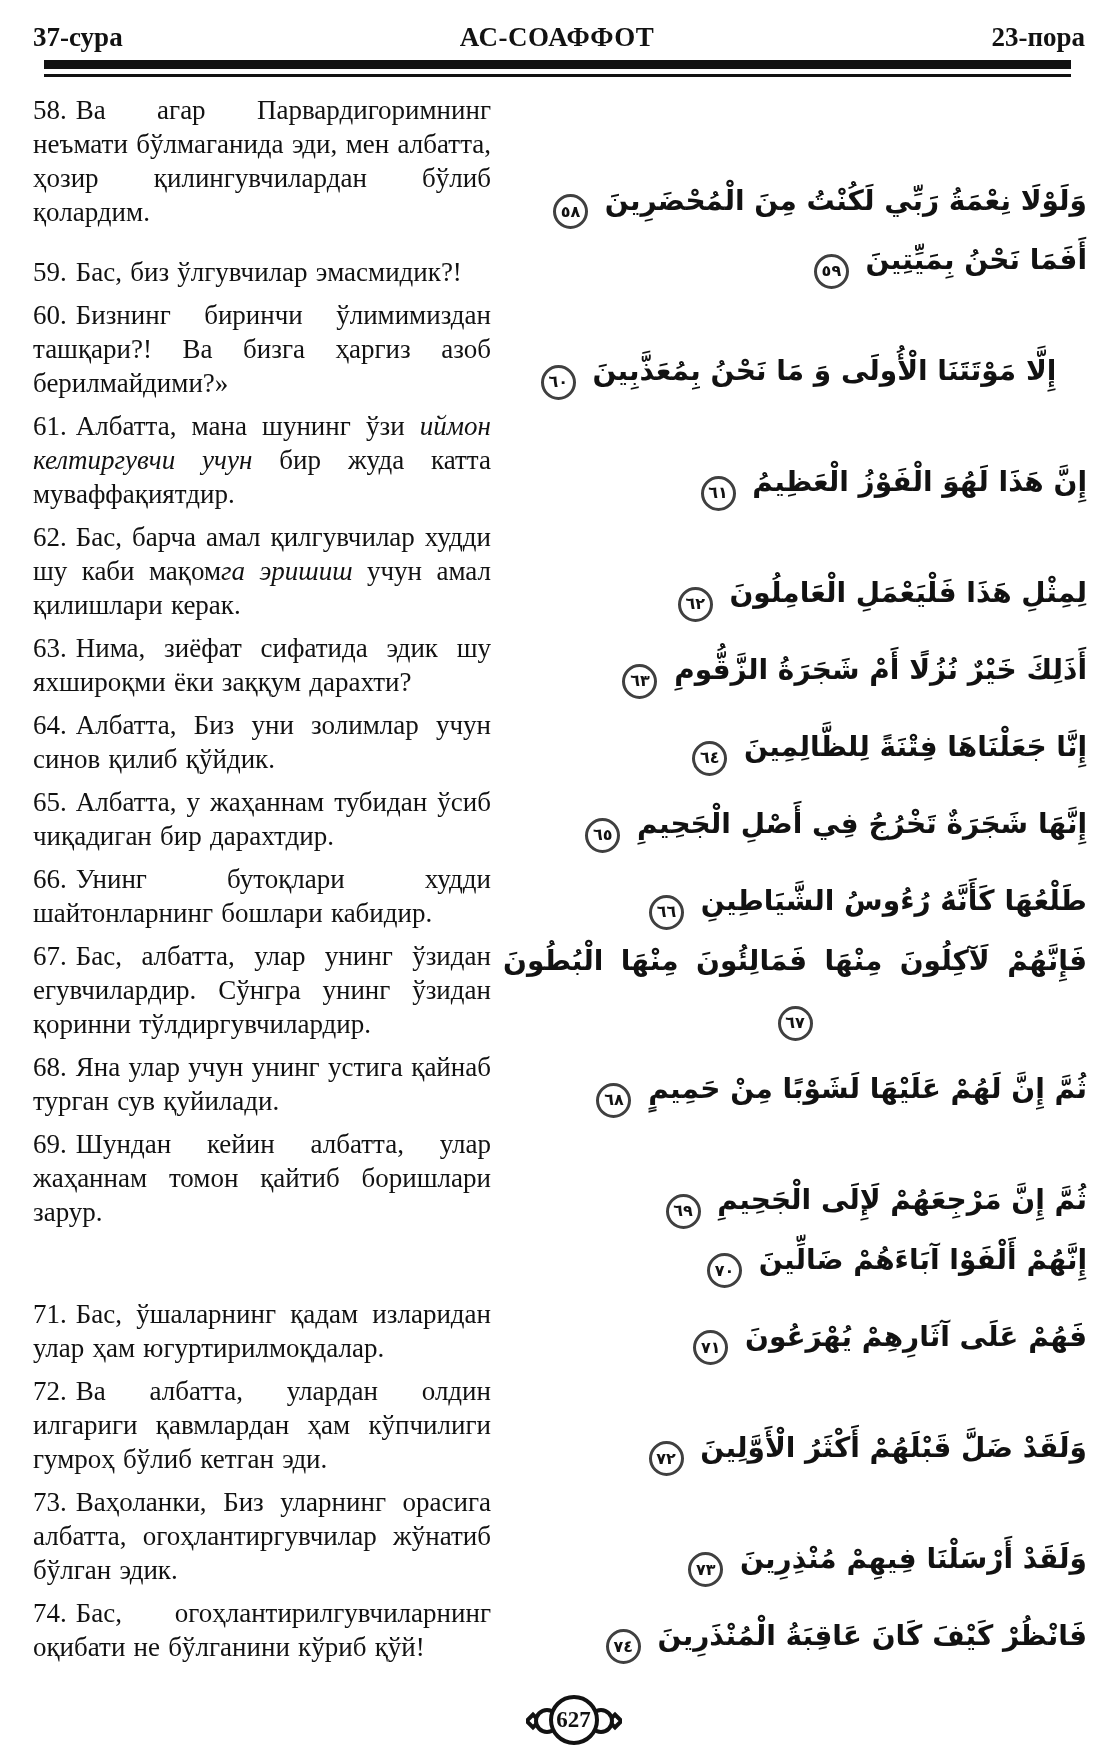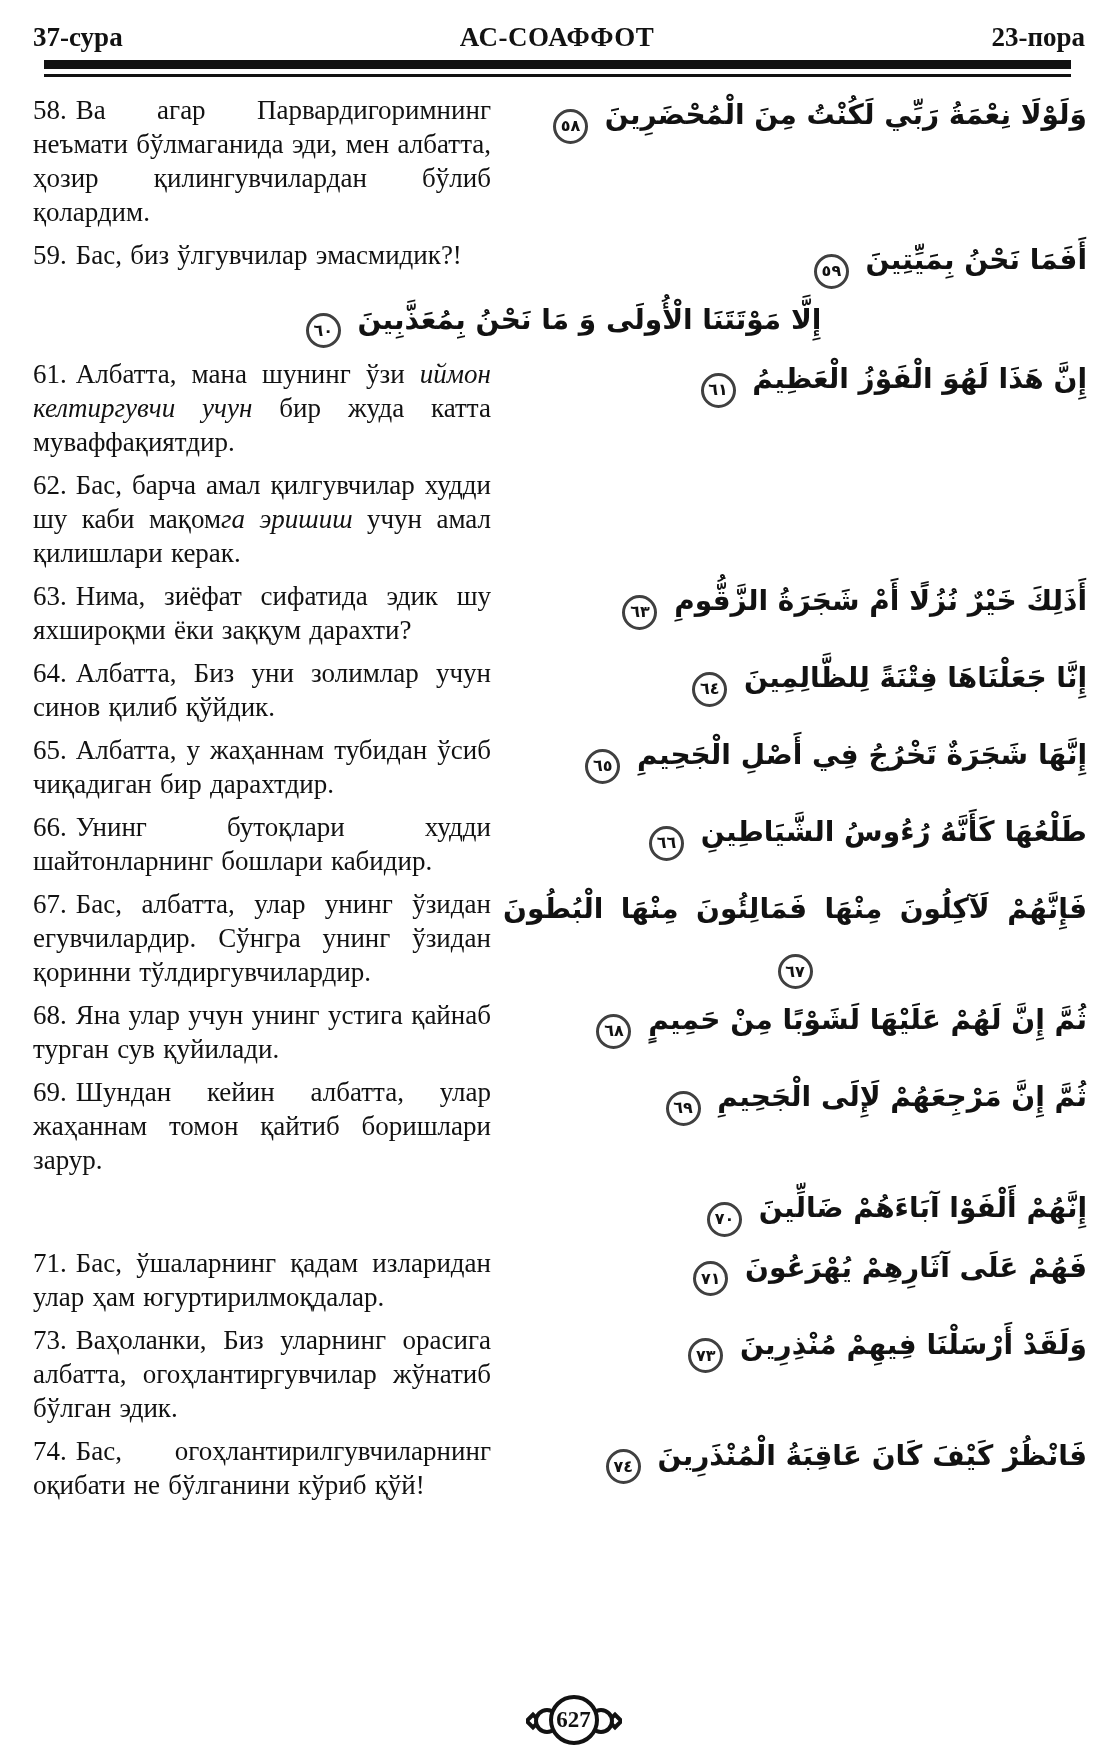--- a/index.html
+++ b/index.html
@@ -18,21 +18,21 @@
     font-size: 27px; font-weight: bold;
   }
   .hdr .c { letter-spacing: 0.5px; }
   .rule { margin: 3px 44px 12px 44px; }
   .rule .thick { height: 9px; background: #121212; }
   .rule .thin  { height: 3px; background: #121212; margin-top: 5px; }
 
   
   main { padding: 4px 28px 0 33px; }
   .vrow {
-    display: flex; align-items: flex-start;
+    display: flex; align-items: flex-end;
     margin-bottom: 9px; column-gap: 12px;
   }
   .uz {
     flex: 0 0 458px; width: 458px;
     font-size: 27px; line-height: 34px;
     text-align: justify;
     word-spacing: 1.5px;
   }
   .uz .num { padding-right: 9px; }
   .uz .it { font-style: italic; }
@@ -88,30 +88,32 @@
     <p class="uz"><span class="num">58.</span><span class="segs"><span>Ва агар Парвардигоримнинг неъмати бўлмаганида эди, мен албатта, ҳозир қилингувчилардан бўлиб қолардим.</span></span></p>
     <div class="ar"><span class="artxt">وَلَوْلَا نِعْمَةُ رَبِّي لَكُنْتُ مِنَ الْمُحْضَرِينَ </span><span class="ayah">٥٨</span></div>
   </div>
 
   <div class="vrow">
     <p class="uz"><span class="num">59.</span><span class="segs"><span>Бас, биз ўлгувчилар эмасмидик?!</span></span></p>
     <div class="ar"><span class="artxt">أَفَمَا نَحْنُ بِمَيِّتِينَ </span><span class="ayah">٥٩</span></div>
   </div>
 
   <div class="vrow">
+    <p class="uz"><span class="num">60.</span><span class="segs"><span>Бизнинг биринчи ўлимимиздан ташқари?! Ва бизга ҳаргиз азоб берилмайдими?»</span></span></p>
     <div class="ar wrap-center"><span class="artxt">إِلَّا مَوْتَتَنَا الْأُولَى وَ مَا نَحْنُ بِمُعَذَّبِينَ </span><span class="ayah">٦٠</span></div>
   </div>
 
   <div class="vrow">
     <p class="uz"><span class="num">61.</span><span class="segs"><span>Албатта, мана шунинг ўзи </span><span class="it">иймон келтиргувчи учун</span><span> бир жуда катта муваффақиятдир.</span></span></p>
     <div class="ar"><span class="artxt">إِنَّ هَذَا لَهُوَ الْفَوْزُ الْعَظِيمُ </span><span class="ayah">٦١</span></div>
   </div>
 
   <div class="vrow">
     <p class="uz"><span class="num">62.</span><span class="segs"><span>Бас, барча амал қилгувчилар худди шу каби мақом</span><span class="it">га эришиш</span><span> учун амал қилишлари керак.</span></span></p>
+    <div class="ar"><span class="artxt">لِمِثْلِ هَذَا فَلْيَعْمَلِ الْعَامِلُونَ </span><span class="ayah">٦٢</span></div>
   </div>
 
   <div class="vrow">
     <p class="uz"><span class="num">63.</span><span class="segs"><span>Нима, зиёфат сифатида эдик шу яхшироқми ёки заққум дарахти?</span></span></p>
     <div class="ar"><span class="artxt">أَذَلِكَ خَيْرٌ نُزُلًا أَمْ شَجَرَةُ الزَّقُّومِ </span><span class="ayah">٦٣</span></div>
   </div>
 
   <div class="vrow">
     <p class="uz"><span class="num">64.</span><span class="segs"><span>Албатта, Биз уни золимлар учун синов қилиб қўйдик.</span></span></p>
     <div class="ar"><span class="artxt">إِنَّا جَعَلْنَاهَا فِتْنَةً لِلظَّالِمِينَ </span><span class="ayah">٦٤</span></div>
@@ -144,20 +146,24 @@
 
   <div class="vrow">
     <div class="ar"><span class="artxt">إِنَّهُمْ أَلْفَوْا آبَاءَهُمْ ضَالِّينَ </span><span class="ayah">٧٠</span></div>
   </div>
 
   <div class="vrow">
     <p class="uz"><span class="num">71.</span><span class="segs"><span>Бас, ўшаларнинг қадам изларидан улар ҳам югуртирилмоқдалар.</span></span></p>
     <div class="ar"><span class="artxt">فَهُمْ عَلَى آثَارِهِمْ يُهْرَعُونَ </span><span class="ayah">٧١</span></div>
   </div>
 
+  <div class="vrow">
+    <p class="uz"><span class="num">72.</span><span class="segs"><span>Ва албатта, улардан олдин илгариги қавмлардан ҳам кўпчилиги гумроҳ бўлиб кетган эди.</span></span></p>
+    <div class="ar"><span class="artxt">وَلَقَدْ ضَلَّ قَبْلَهُمْ أَكْثَرُ الْأَوَّلِينَ </span><span class="ayah">٧٢</span></div>
+  </div>
 
   <div class="vrow">
     <p class="uz"><span class="num">73.</span><span class="segs"><span>Ваҳоланки, Биз уларнинг орасига албатта, огоҳлантиргувчилар жўнатиб бўлган эдик.</span></span></p>
     <div class="ar"><span class="artxt">وَلَقَدْ أَرْسَلْنَا فِيهِمْ مُنْذِرِينَ </span><span class="ayah">٧٣</span></div>
   </div>
 
   <div class="vrow">
     <p class="uz"><span class="num">74.</span><span class="segs"><span>Бас, огоҳлантирилгувчиларнинг оқибати не бўлганини кўриб қўй!</span></span></p>
     <div class="ar"><span class="artxt">فَانْظُرْ كَيْفَ كَانَ عَاقِبَةُ الْمُنْذَرِينَ </span><span class="ayah">٧٤</span></div>
   </div>

